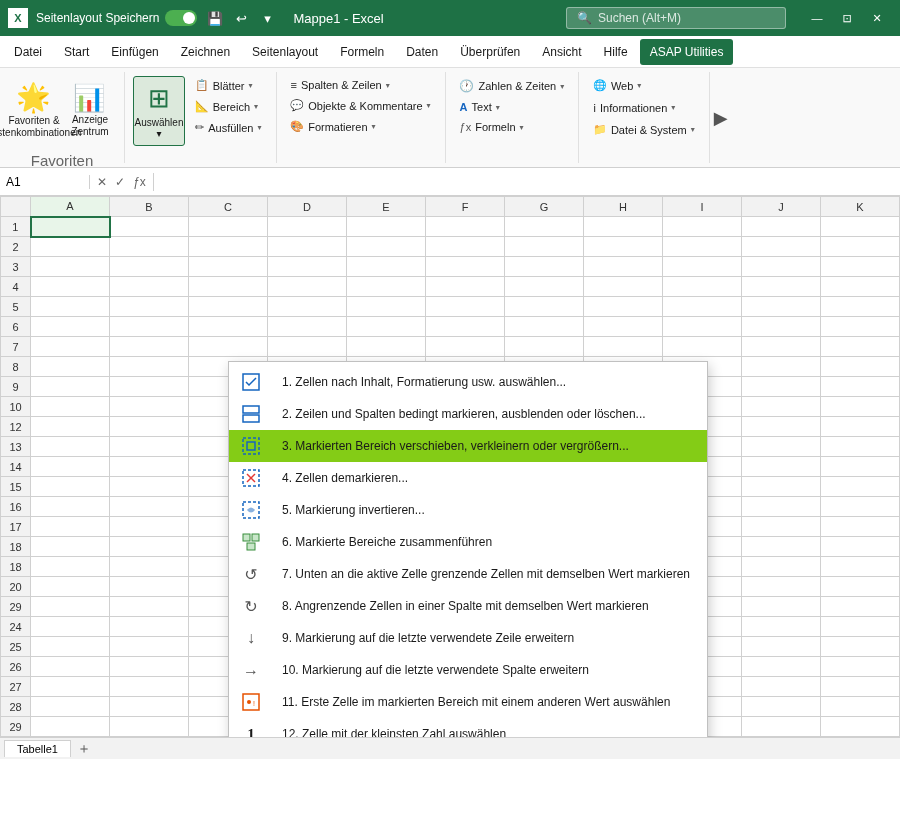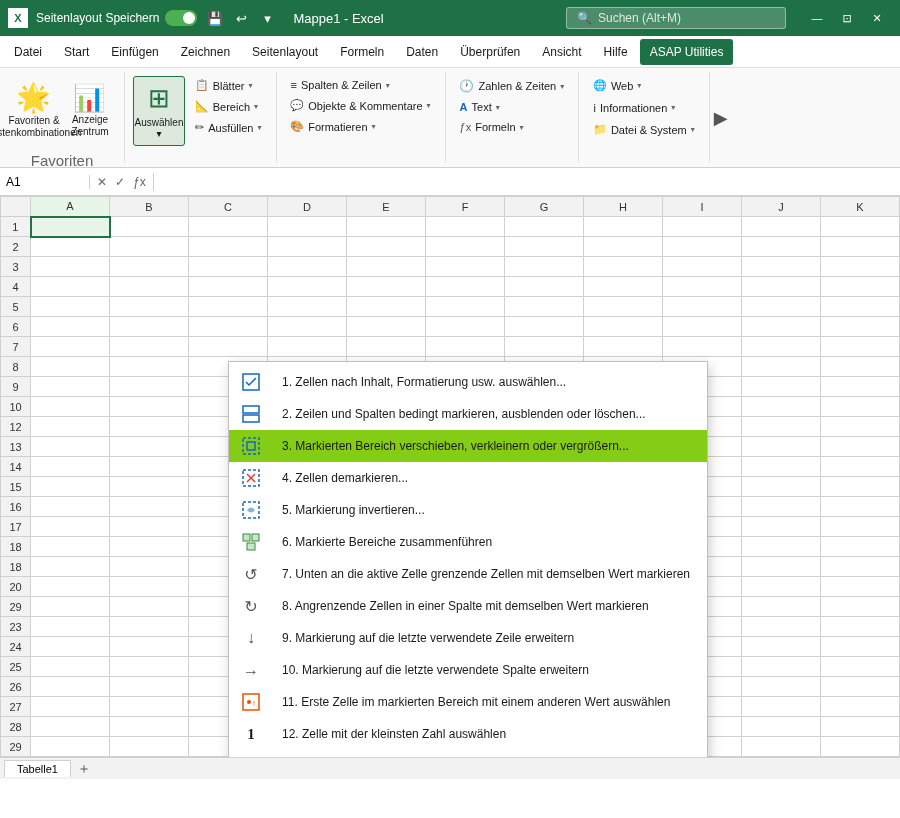--- a/index.html
+++ b/index.html
@@ -668,34 +668,20 @@
           <td></td>
           <td></td>
           <td></td>
           <td></td>
           <td></td>
           <td></td>
           <td></td>
           <td></td>
         </tr>
         <tr>
-          <th class="row-header">23</th>
-          <td></td>
-          <td></td>
-          <td></td>
-          <td></td>
-          <td></td>
-          <td></td>
-          <td></td>
-          <td></td>
-          <td></td>
-          <td></td>
-          <td></td>
-        </tr>
-        <tr>
           <th class="row-header">24</th>
           <td></td>
           <td></td>
           <td></td>
           <td></td>
           <td></td>
           <td></td>
           <td></td>
           <td></td>
           <td></td>

